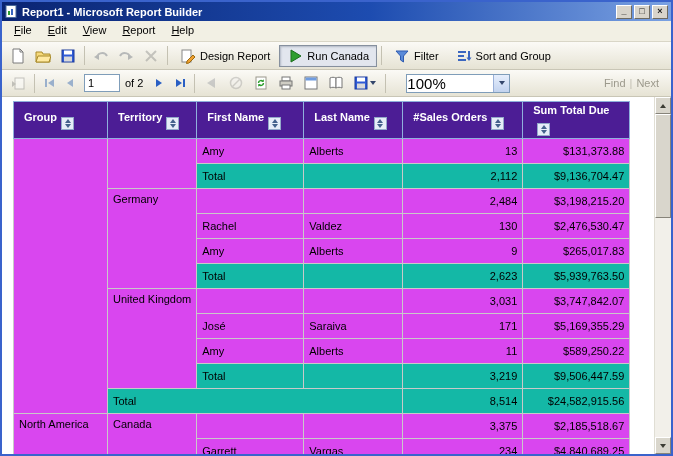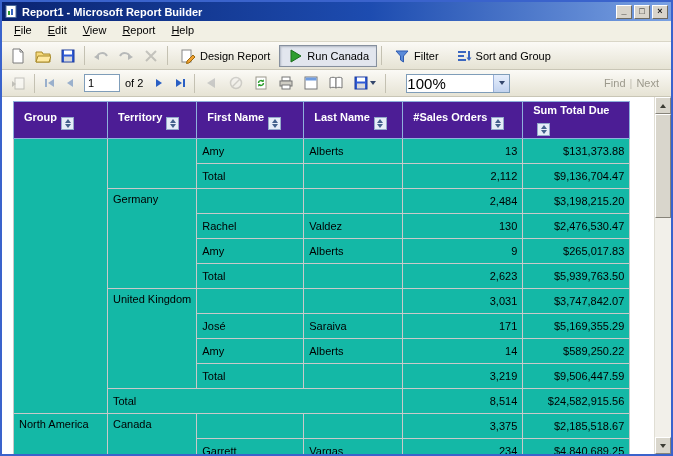--- a/index.html
+++ b/index.html
@@ -54,21 +54,21 @@
     border-left:1px solid #9ab0d8;display:flex;align-items:center;justify-content:center;}
   .find-area{margin-left:auto;display:flex;align-items:center;gap:4px;padding-right:8px;}
   .find-link{font-size:11px;color:#9c998c;}
   .find-div{color:#c2bfb2;font-size:11px;}
   
   .content{flex:1;position:relative;background:#fff;overflow:hidden;}
   .report-table{border-collapse:collapse;margin:4px 0 0 11px;table-layout:fixed;font-size:11px;}
   .report-table th{background:#4c1d95;color:#fff;font-weight:bold;text-align:left;
     padding:2px 10px;border:1px solid #8fb0dc;height:31px;vertical-align:middle;line-height:13px;}
   .report-table td{border:1px solid #c9c9c9;padding:2px 5px;height:25px;vertical-align:middle;
-    background:#14b8a6;overflow:hidden;white-space:nowrap;}
+    background:#d946ef;overflow:hidden;white-space:nowrap;}
   .report-table td.num{text-align:right;}
   .report-table td.total{background:#14b8a6;}
   .report-table td.vtop{vertical-align:top;padding-top:4px;}
   .sort-box{display:inline-flex;flex-direction:column;align-items:center;justify-content:center;gap:1px;
     width:13px;height:13px;background:#e6edf8;border:1px solid #93a9c9;margin-left:4px;vertical-align:-2px;}
   .tri-u{width:0;height:0;border-left:3px solid transparent;border-right:3px solid transparent;border-bottom:4px solid #44618c;}
   .tri-d{width:0;height:0;border-left:3px solid transparent;border-right:3px solid transparent;border-top:4px solid #44618c;}
   
   .scrollbar{position:absolute;top:0;right:0;width:17px;height:100%;background:#f2f0ea;border-left:1px solid #e0ded4;}
   .scroll-btn{position:absolute;left:0;width:16px;height:17px;background:#d9d6cc;border:1px solid;
@@ -387,21 +387,21 @@
           </tr>
           <tr>
             <td class="">José</td>
             <td class="">Saraiva</td>
             <td class="num">171</td>
             <td class="num">$5,169,355.29</td>
           </tr>
           <tr>
             <td class="">Amy</td>
             <td class="">Alberts</td>
-            <td class="num">14</td>
+            <td class="num">11</td>
             <td class="num">$589,250.22</td>
           </tr>
           <tr>
             <td class="total">Total</td>
             <td class="total"></td>
             <td class="num total">3,219</td>
             <td class="num total">$9,506,447.59</td>
           </tr>
           <tr>
             <td colspan="3" class="total">Total</td>

